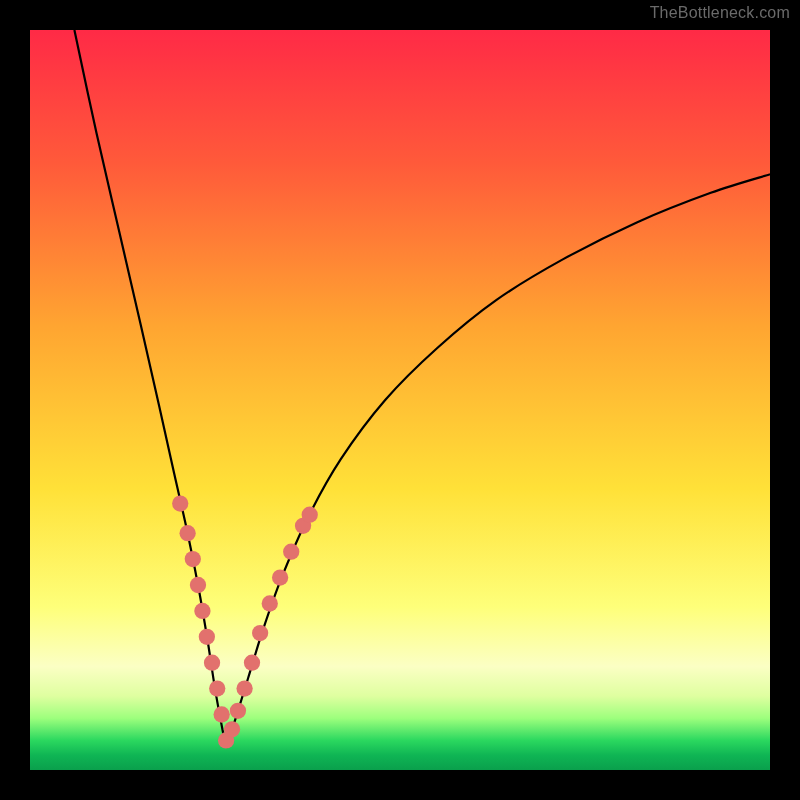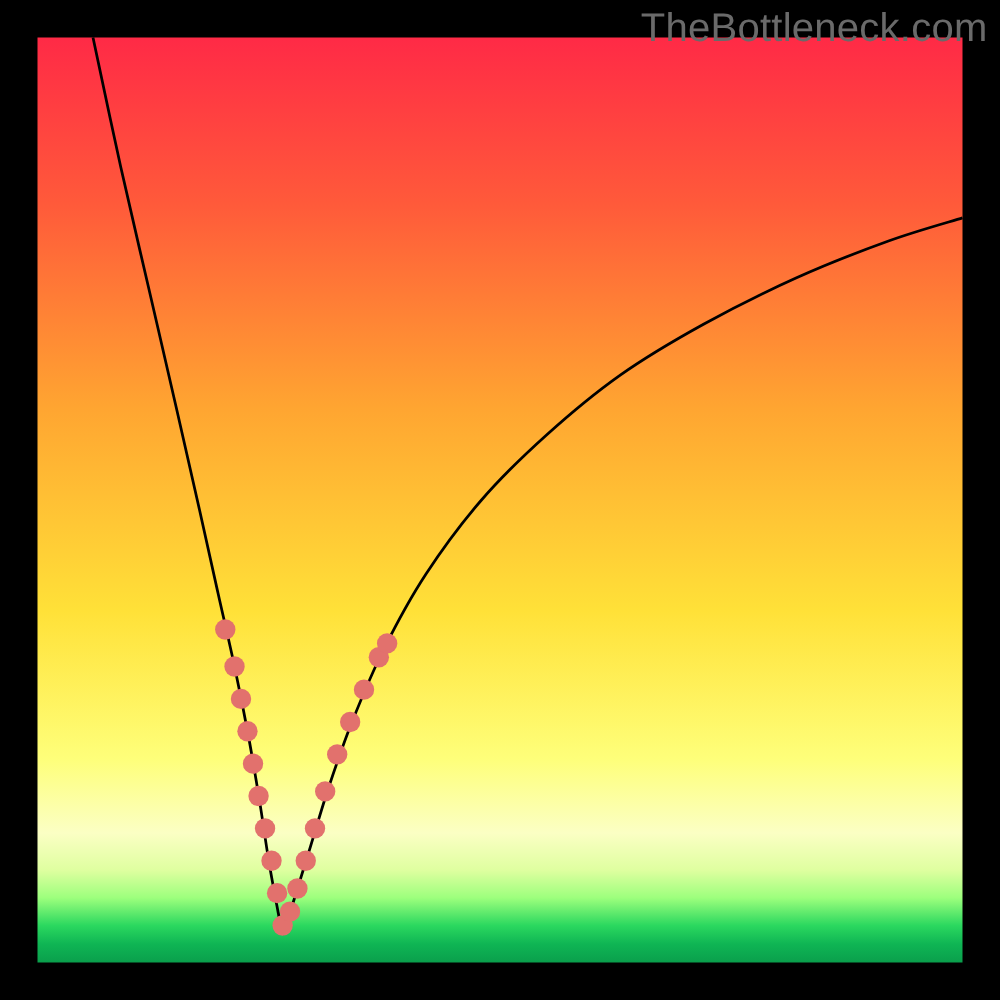--- a/index.html
+++ b/index.html
@@ -25,21 +25,21 @@
     top: 30px;
     width: 740px;
     height: 740px;
     
   }
   .watermark {
     position: absolute;
     top: 4px;
     right: 10px;
     color: #6a6a6a;
-    font-size: 32px;
+    font-size: 16px;
     font-weight: 500;
     letter-spacing: 0.2px;
     user-select: none;
   }
   svg.curves {
     position: absolute;
     left: 30px;
     top: 30px;
     width: 740px;
     height: 740px;

